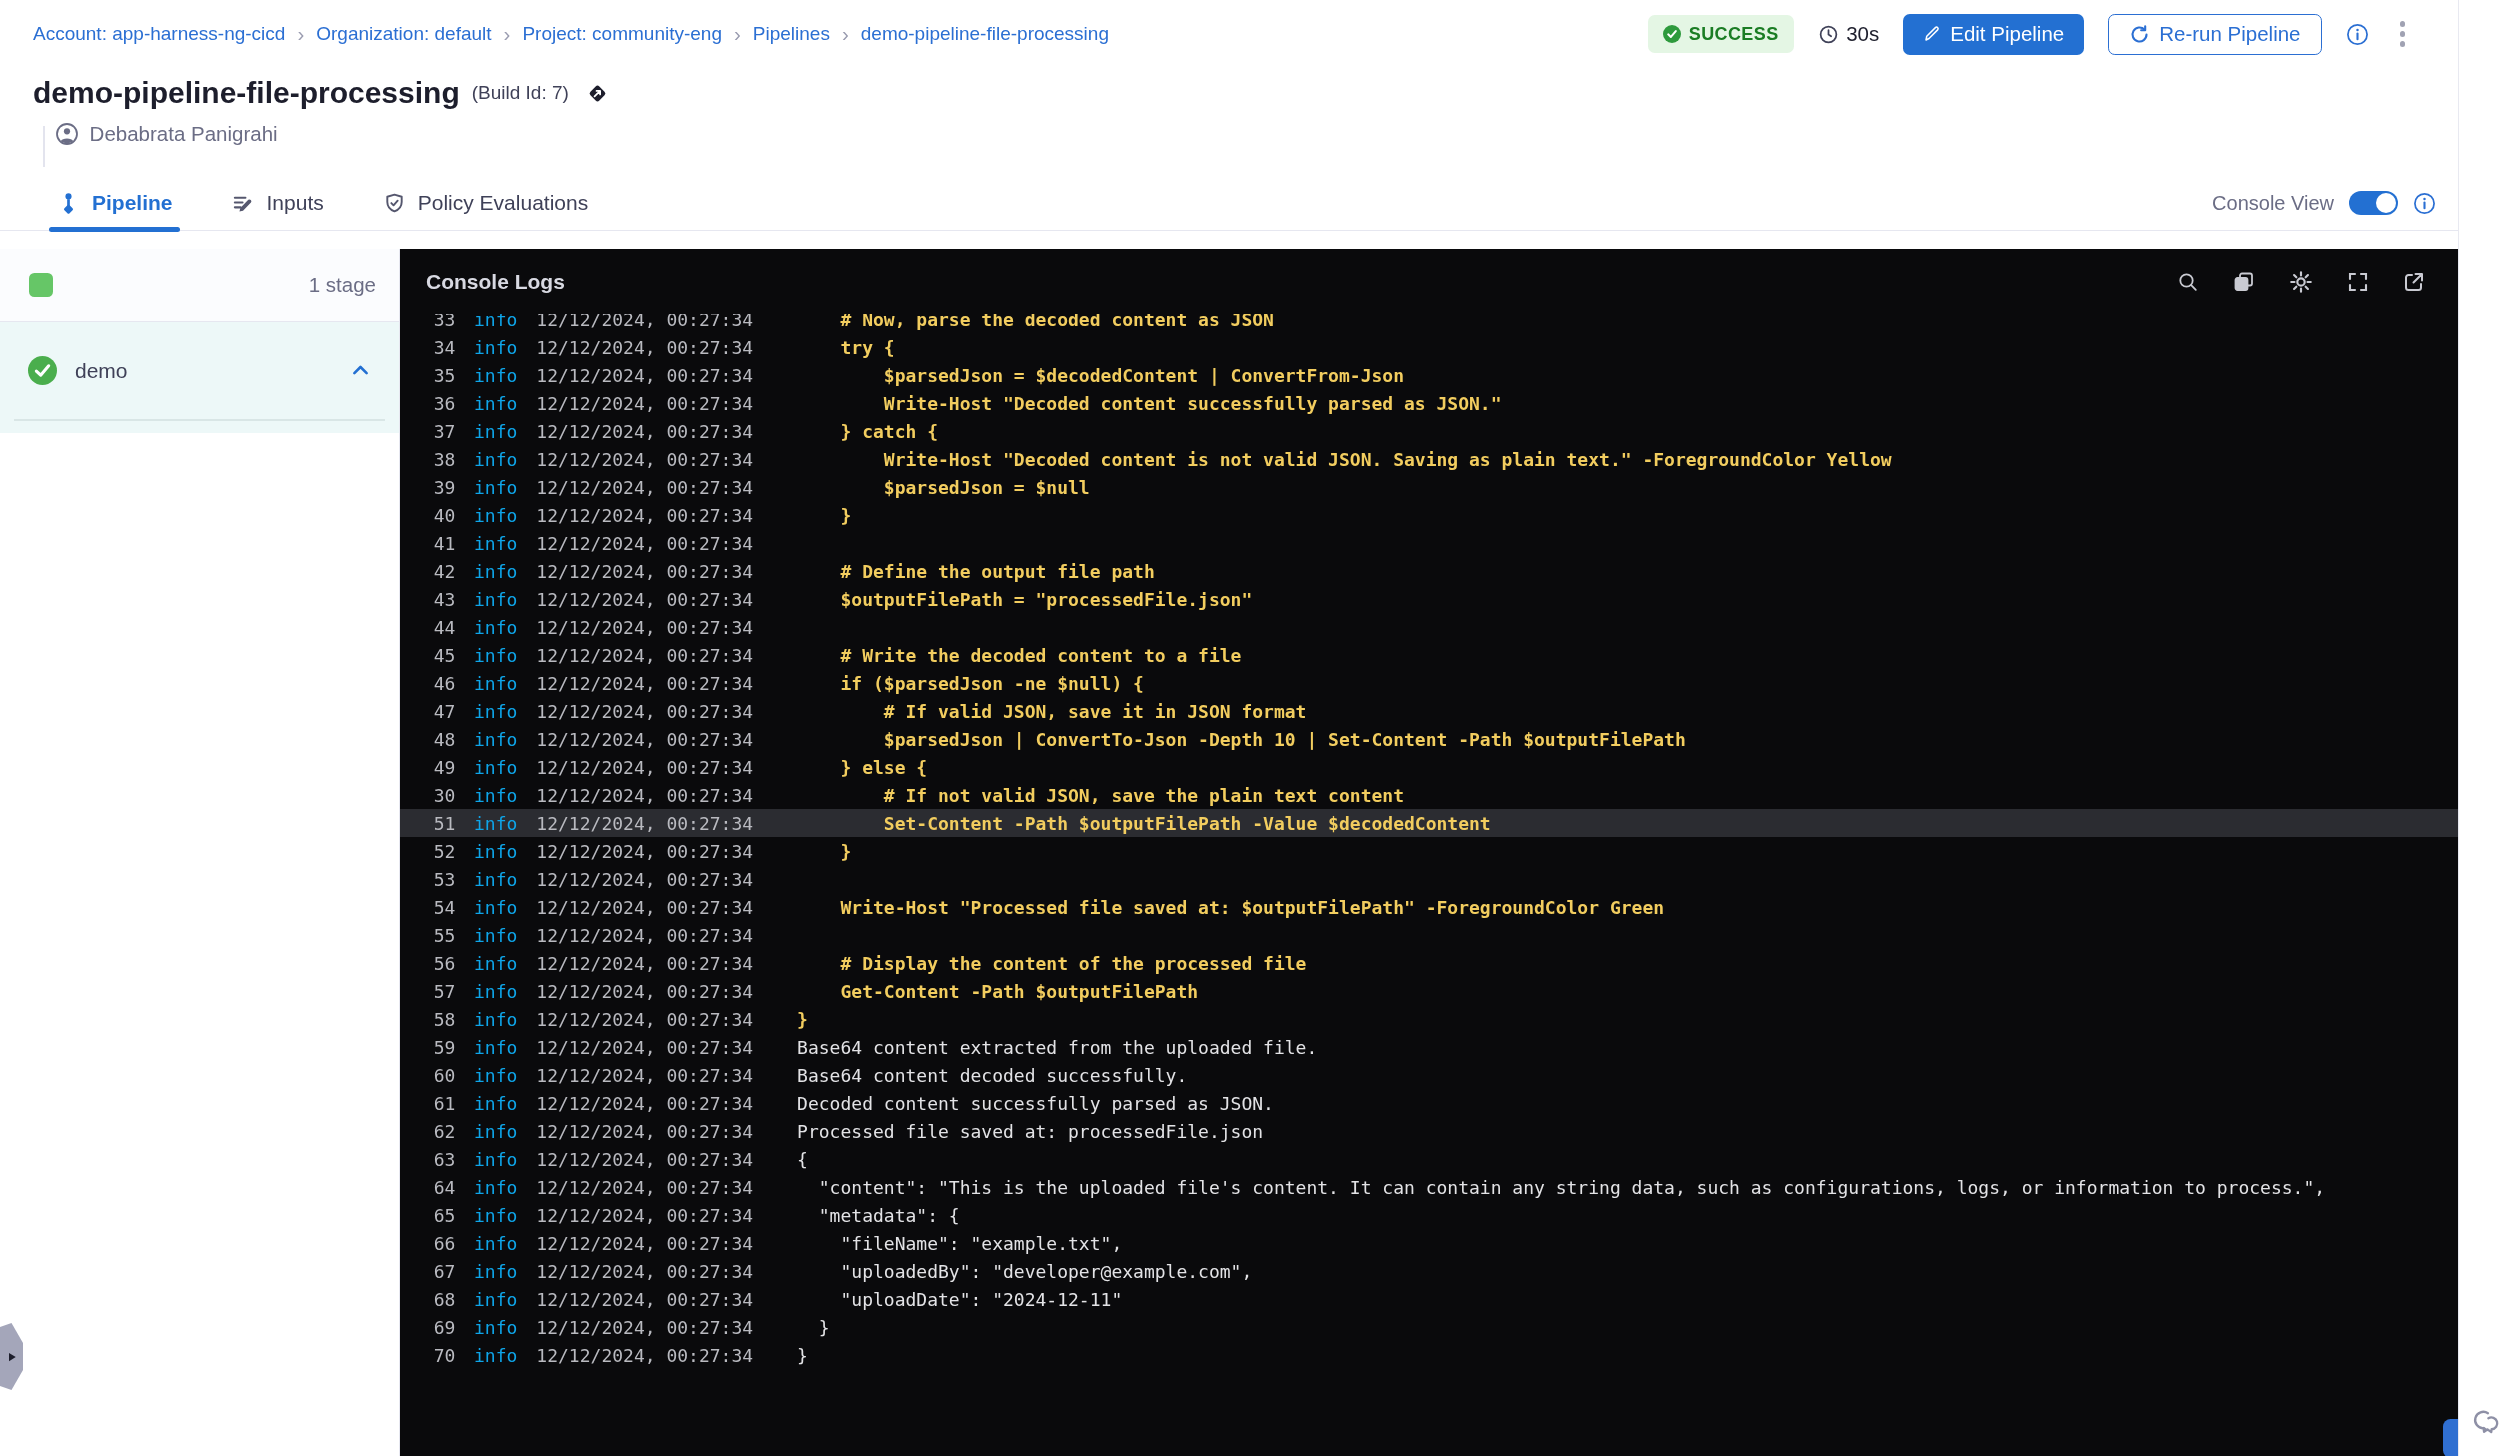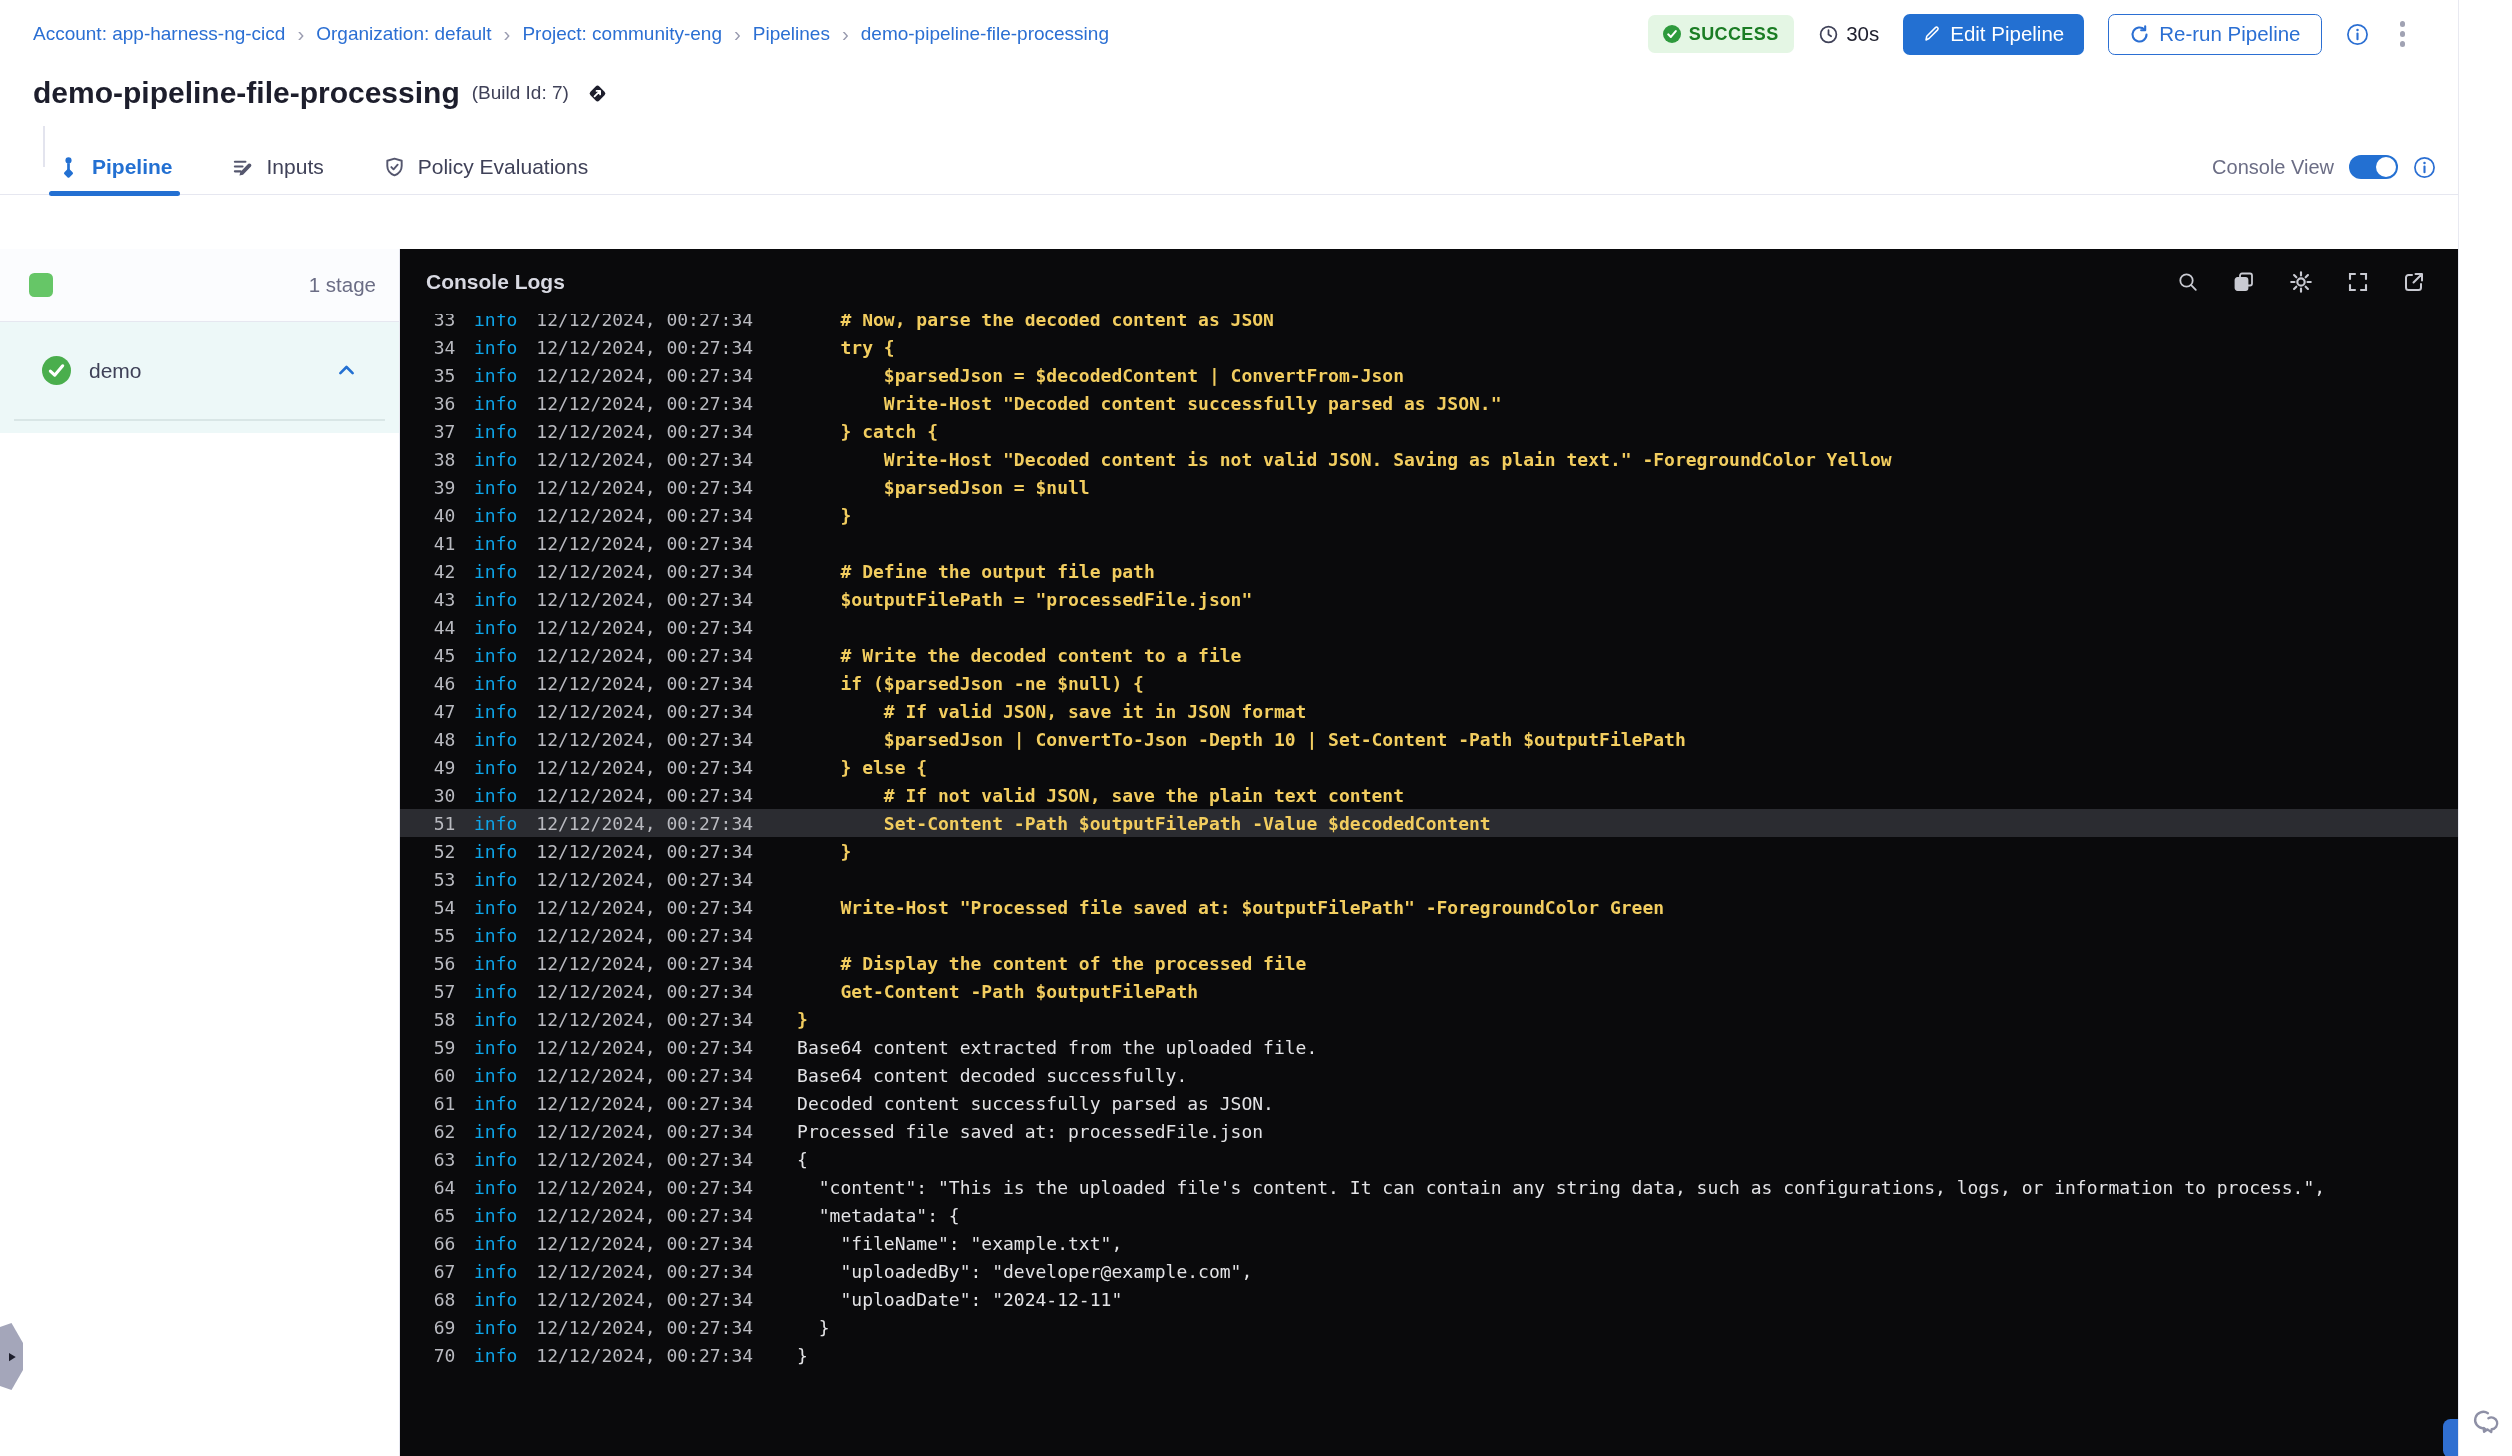--- a/index.html
+++ b/index.html
@@ -45,21 +45,21 @@
 
   
   .content { display:flex; height:1220px; }
 
   .sidebar { width:400px; border-right:1.5px solid #e6e7f0; background:#fff; display:flex; flex-direction:column; }
   .stage-summary { height:73px; background:#fbfcfe; border-bottom:1.5px solid #e6e7f0; display:flex;
                    align-items:center; padding:0 23px 0 29px; }
   .stage-square { width:24px; height:24px; border-radius:5.3px; background:#66c667; }
   .stage-count { margin-left:auto; color:#6b6d85; font-size:20.5px; }
   .stage-group { background:#edf8f8; padding-bottom:12px; }
-  .group-header { height:97px; display:flex; align-items:center; padding:0 42px; cursor:pointer; }
+  .group-header { height:97px; display:flex; align-items:center; padding:0 28px; cursor:pointer; }
   .group-name { margin-left:18px; font-size:21px; font-weight:500; color:#3f4158; }
   .group-chevron { margin-left:auto; }
   .group-divider { height:1.5px; background:#d9e6e6; margin:0 13.7px; }
   .steps { padding:13.7px 10.6px 4.6px 10.6px; }
   .step-row { height:55px; display:flex; align-items:center; padding:0 18px; border-radius:7.6px;
               margin:3px 4.6px; cursor:pointer; }
   .step-row.selected { background:#cdeffb; }
   .step-name { margin-left:20px; font-size:20.5px; font-weight:500; color:#3f4158; }
   .step-duration { margin-left:auto; font-size:19px; color:#6b6d85; }
 
@@ -167,20 +167,28 @@
     <h1 class="page-title">demo-pipeline-file-processing</h1>
     <span class="build-id">(Build Id: 7)</span>
     <span class="commit-icon">
       <svg width="23" height="23" viewBox="0 0 22 22">
           <rect x="5" y="5" width="12" height="12" rx="2.5" transform="rotate(45 11 11)" fill="#1d1e2c"></rect>
           <path d="M8.2 13.8 13.5 8.5M13.5 8.5h-3.4M13.5 8.5v3.4" stroke="#fff" stroke-width="1.7" fill="none" stroke-linecap="round"></path>
         </svg>
     </span>
   </div>
 
+  <div class="author-row">
+    <svg width="24" height="24" viewBox="0 0 24 24" fill="none">
+        <circle cx="12" cy="12" r="10" stroke="#6b6d85" stroke-width="1.8"></circle>
+        <circle cx="12" cy="9.3" r="3.1" fill="#6b6d85"></circle>
+        <path d="M5.8 19.2c1.2-3.6 11.2-3.6 12.4 0a10 10 0 0 1-12.4 0z" fill="#6b6d85"></path>
+      </svg>
+    <span>Debabrata Panigrahi</span>
+  </div>
 
   <div class="main-tabs">
     <div class="mtab active">
       <svg width="23" height="23" viewBox="0 0 24 24">
           <circle cx="12" cy="4.6" r="3.2" fill="#2370d2"></circle>
           <rect x="10.6" y="7.5" width="2.8" height="8" fill="#2370d2"></rect>
           <rect x="8.2" y="14.2" width="7.6" height="7.6" rx="1.6" transform="rotate(45 12 18)" fill="#2370d2"></rect>
         </svg>
       <span>Pipeline</span>
     </div>

